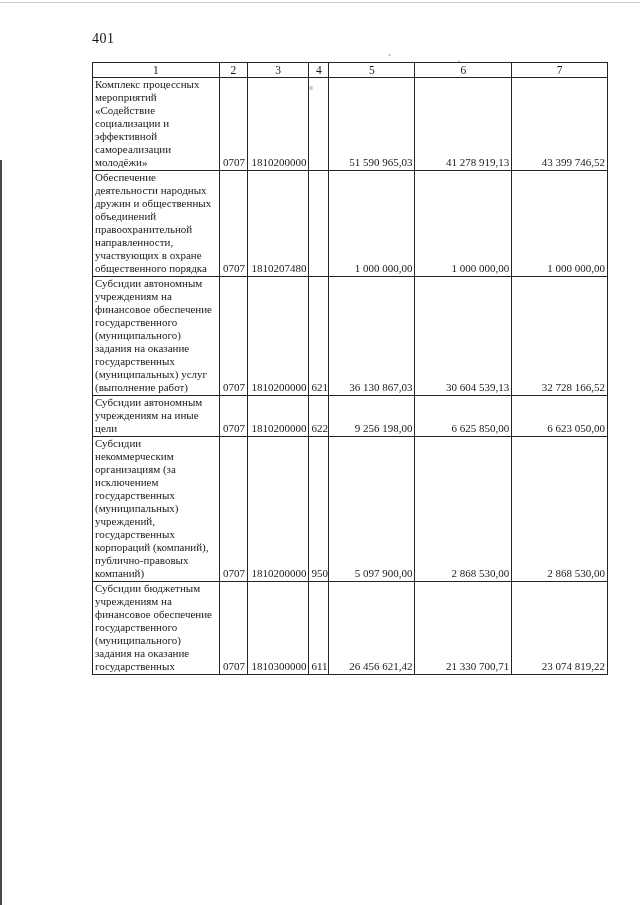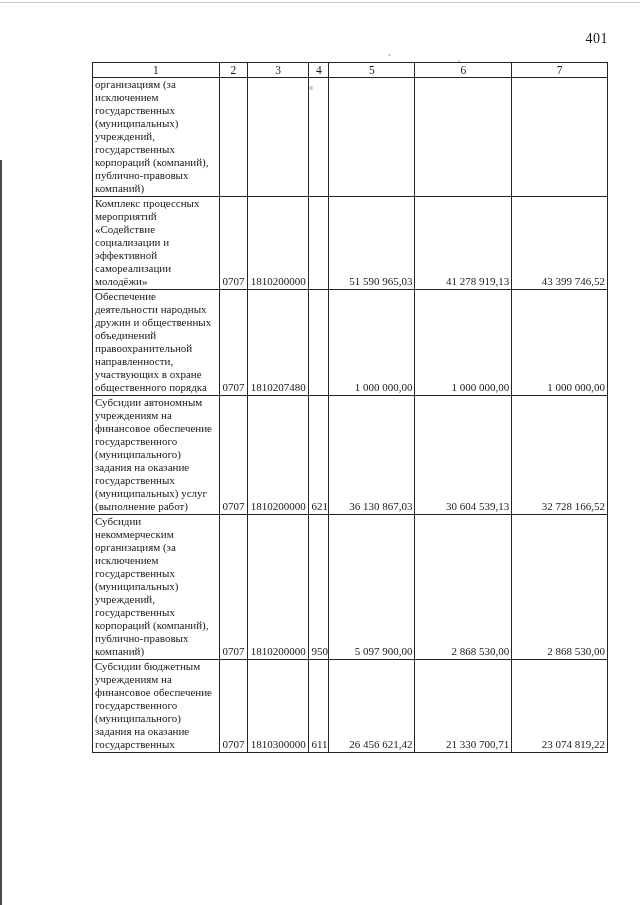--- a/index.html
+++ b/index.html
@@ -17,21 +17,21 @@
     position: relative;
     width: 640px;
     height: 905px;
     background: #ffffff;
   }
   .page-number {
     position: absolute;
     top: 31px;
     left: 92px;
     width: 516px;
-    text-align: right;
+    text-align: left;
     font-size: 14px;
     letter-spacing: 0.5px;
     color: #141414;
   }
   table.budget-table {
     position: absolute;
     top: 62px;
     left: 92px;
     width: 516px;
     border-collapse: collapse;
@@ -60,21 +60,21 @@
   th.c4, td.c4 { width: 18px; }
   th.c5, td.c5 { width: 82px; }
   th.c6, td.c6 { width: 92px; }
   th.c7, td.c7 { width: 91px; }
   td.c1 {
     text-align: left;
     padding-left: 3px;
     padding-right: 3px;
   }
   td.c2, td.c3, td.c4 {
-    text-align: center;
+    text-align: right;
     padding-left: 1px;
     padding-right: 1px;
     white-space: nowrap;
   }
   td.c5, td.c6, td.c7 {
     text-align: right;
     padding-right: 1px;
     white-space: nowrap;
   }
   td { height: 13px; }
@@ -118,29 +118,20 @@
           <th class="c2">2</th>
           <th class="c3">3</th>
           <th class="c4">4</th>
           <th class="c5">5</th>
           <th class="c6">6</th>
           <th class="c7">7</th>
         </tr>
     </thead>
     <tbody id="table-body">
         <tr>
-          <td class="c1">организациям (за исключением государственных (муниципальных) учреждений, государственных корпораций (компаний), публично-правовых компаний)</td>
-          <td class="c2"></td>
-          <td class="c3"></td>
-          <td class="c4"></td>
-          <td class="c5"></td>
-          <td class="c6"></td>
-          <td class="c7"></td>
-        </tr>
-        <tr>
           <td class="c1">Комплекс процессных мероприятий «Содействие социализации и эффективной самореализации молодёжи»</td>
           <td class="c2">0707</td>
           <td class="c3">1810200000</td>
           <td class="c4"></td>
           <td class="c5">51 590 965,03</td>
           <td class="c6">41 278 919,13</td>
           <td class="c7">43 399 746,52</td>
         </tr>
         <tr>
           <td class="c1">Обеспечение деятельности народных дружин и общественных объединений правоохранительной направленности, участвующих в охране общественного порядка</td>
@@ -152,20 +143,29 @@
           <td class="c7">1 000 000,00</td>
         </tr>
         <tr>
           <td class="c1">Субсидии автономным учреждениям на финансовое обеспечение государственного (муниципального) задания на оказание государственных (муниципальных) услуг (выполнение работ)</td>
           <td class="c2">0707</td>
           <td class="c3">1810200000</td>
           <td class="c4">621</td>
           <td class="c5">36 130 867,03</td>
           <td class="c6">30 604 539,13</td>
           <td class="c7">32 728 166,52</td>
+        </tr>
+        <tr>
+          <td class="c1">Субсидии автономным учреждениям на иные цели</td>
+          <td class="c2">0707</td>
+          <td class="c3">1810200000</td>
+          <td class="c4">622</td>
+          <td class="c5">9 256 198,00</td>
+          <td class="c6">6 625 850,00</td>
+          <td class="c7">6 623 050,00</td>
         </tr>
         <tr>
           <td class="c1">Субсидии некоммерческим организациям (за исключением государственных (муниципальных) учреждений, государственных корпораций (компаний), публично-правовых компаний)</td>
           <td class="c2">0707</td>
           <td class="c3">1810200000</td>
           <td class="c4">950</td>
           <td class="c5">5 097 900,00</td>
           <td class="c6">2 868 530,00</td>
           <td class="c7">2 868 530,00</td>
         </tr>

